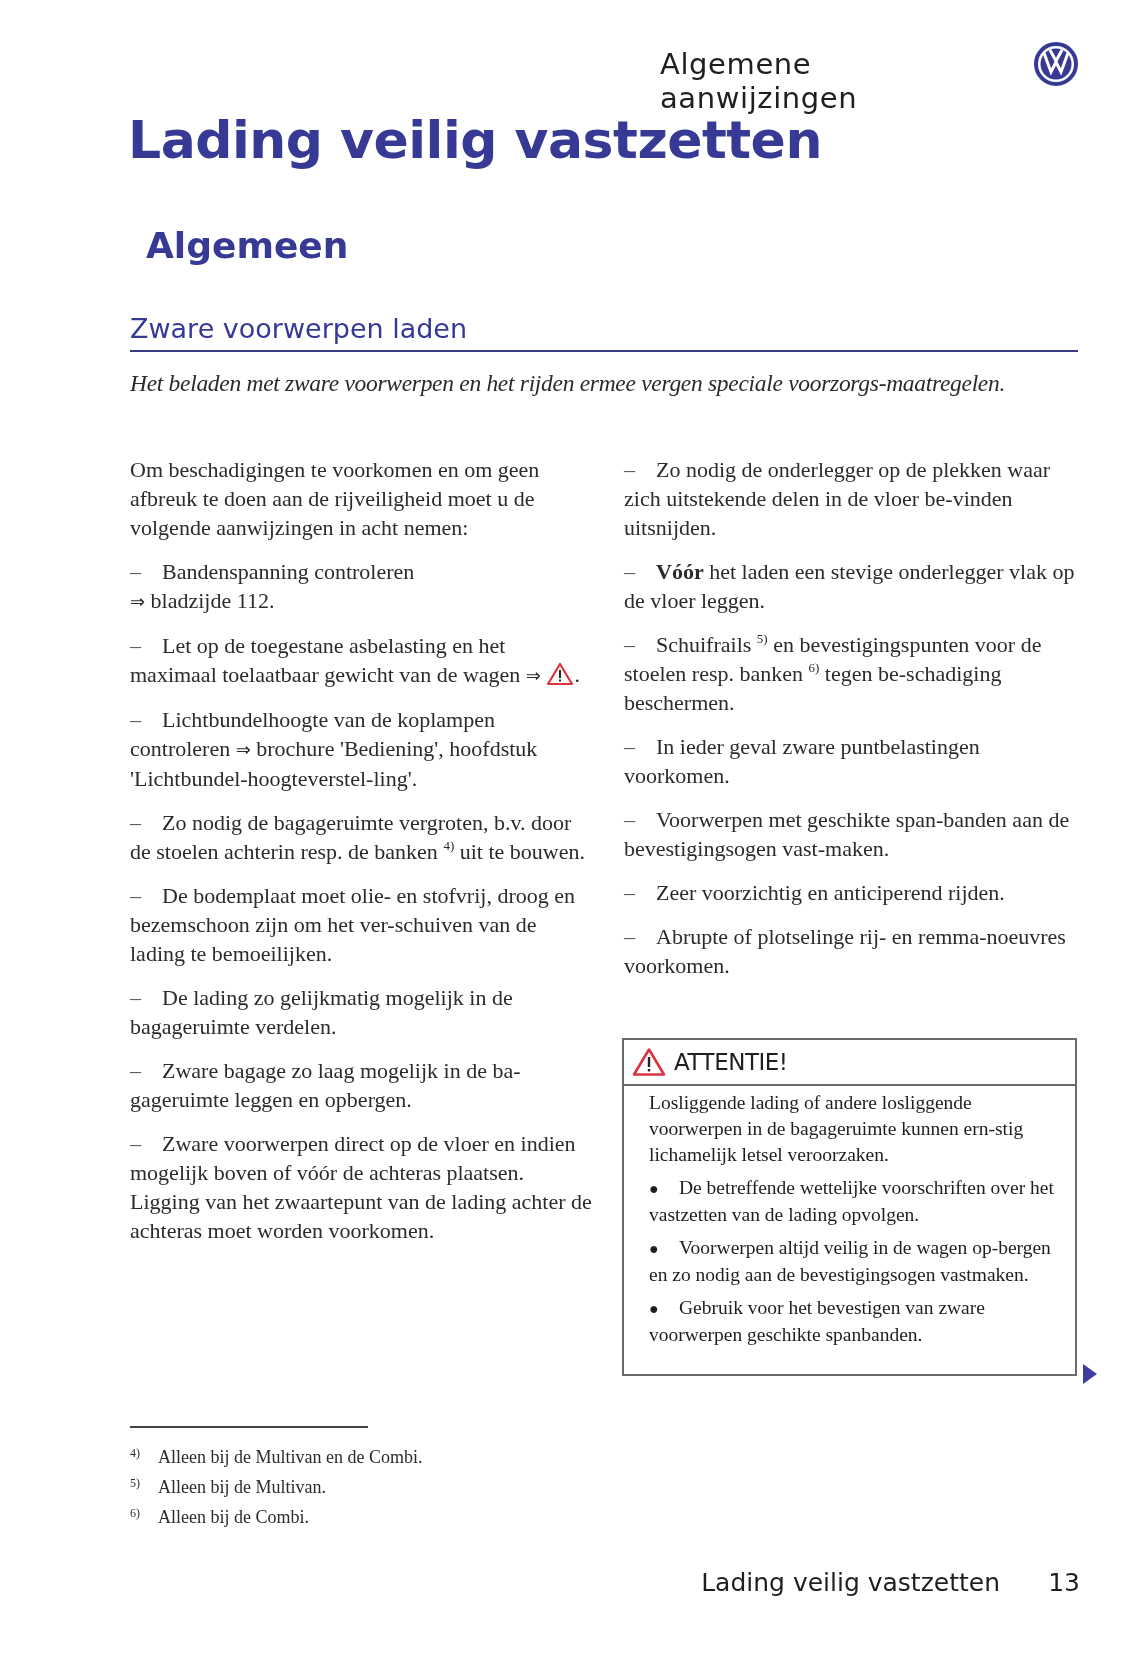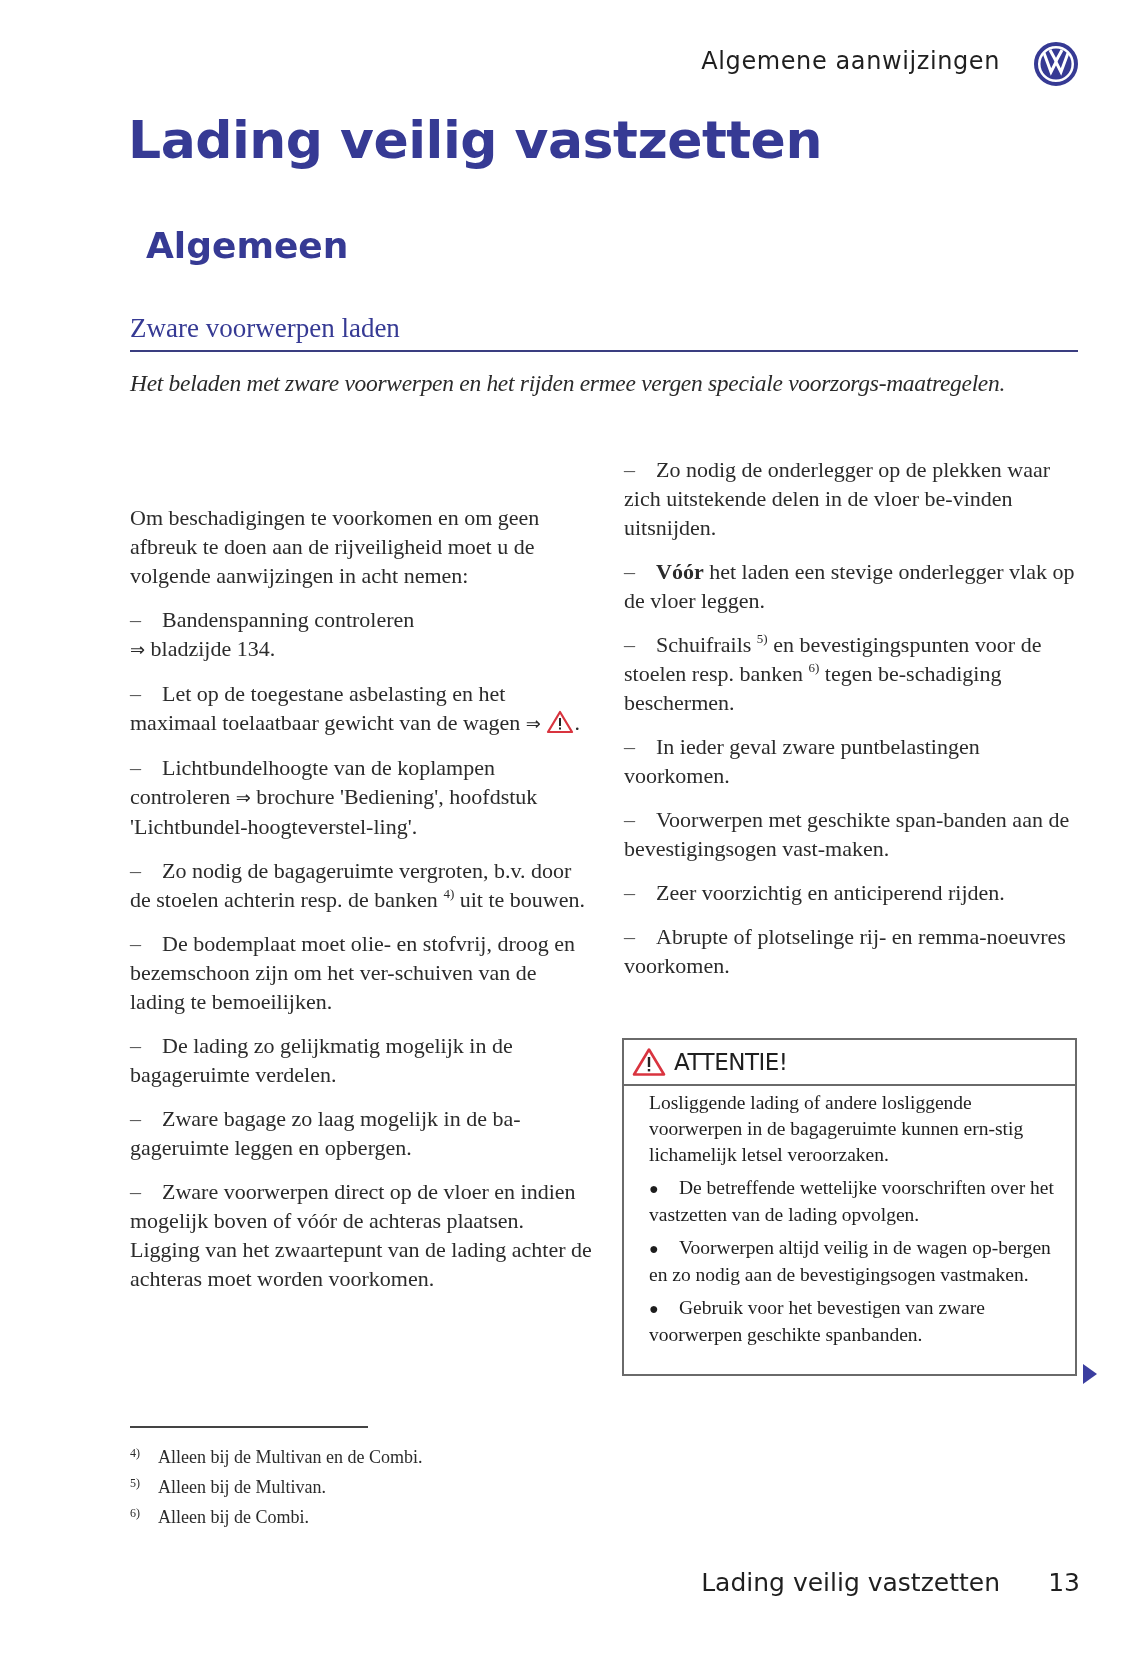--- a/index.html
+++ b/index.html
@@ -1,30 +1,30 @@
 <!DOCTYPE html>
 <html><head>
 <meta charset="utf-8">
 <style>
   html, body { margin: 0; padding: 0; background: #ffffff; }
   body { width: 1142px; height: 1654px; position: relative; overflow: hidden;
          font-family: "Liberation Serif", "DejaVu Serif", serif; color: #2a2a2a; }
   .sans { font-family: "DejaVu Sans", "Liberation Sans", sans-serif; }
-  .running-head { position: absolute; left: 660px; top: 47px; width: 340px; text-align: right;
-                  font-size: 24px; color: #1f1f1f; letter-spacing: 0.6px; }
+  .running-head { position: absolute; left: 660px; top: 47px; width: 340px; 
+                  font-size: 29px; color: #1f1f1f; letter-spacing: 0.6px; }
   .vw-logo { position: absolute; left: 1034px; top: 42px; width: 44px; height: 44px; }
   .title { position: absolute; left: 128px; top: 110px; margin: 0; font-size: 52px; font-weight: bold;
            color: #363a94; letter-spacing: -0.5px; }
   .h2 { position: absolute; left: 146px; top: 225px; margin: 0; font-size: 36px; font-weight: bold; color: #363a94; }
-  .h3 { position: absolute; left: 130px; top: 313px; margin: 0; font-size: 27px; font-weight: normal; color: #363a94; font-family: Liberation Serif, serif; }
+  .h3 { position: absolute; left: 130px; top: 313px; margin: 0; font-size: 27px; font-weight: normal; color: #363a94; }
   .h3-rule { position: absolute; left: 130px; top: 350px; width: 948px; height: 2px; background: #3a3d80; }
   .intro { position: absolute; left: 130px; top: 368px; width: 950px; font-style: italic; font-size: 23.5px;
            line-height: 31px; color: #2a2a2a; margin: 0; letter-spacing: -0.3px; }
   .col { position: absolute; font-size: 22px; line-height: 29px; color: #2b2b2b; }
-  .col-left { left: 130px; top: 455px; width: 462px; margin-top: 48px; }
+  .col-left { left: 130px; top: 455px; width: 462px; }
   .col-right { left: 624px; top: 455px; width: 458px; }
   .col p { margin: 0 0 15px 0; }
   .dash { display: inline-block; width: 32px; color: #555; }
   .arrow { font-family: "DejaVu Sans", sans-serif; font-size: 18px; }
   sup { font-size: 13px; line-height: 0; vertical-align: 9px; }
   .warn-inline { display: inline-block; vertical-align: -4px; width: 28px; height: 24px; }
   .warning-box { position: absolute; left: 622px; top: 1038px; width: 455px; height: 338px;
                  border: 2px solid #6a6a6a; box-sizing: border-box; }
   .warning-head { height: 44px; border-bottom: 2px solid #6a6a6a; display: flex; align-items: center; padding-left: 8px; }
   .warning-head svg { width: 34px; height: 30px; margin-right: 8px; }
@@ -58,21 +58,21 @@
 <div class="h3-rule"></div>
 
 <p class="intro">Het beladen met zware voorwerpen en het rijden ermee vergen speciale voorzorgs-maatregelen.</p>
 
 <div class="col col-left">
   <p>Om beschadigingen te voorkomen en om geen afbreuk te doen aan de rijveiligheid moet u de volgende aanwijzingen in acht nemen:</p>
 
   <p>
     <span class="dash">–</span><span>Bandenspanning controleren</span><br>
     <span class="arrow">⇒</span>
-    <span>bladzijde 134.</span>
+    <span>bladzijde 112.</span>
   </p>
 
   <p>
     <span class="dash">–</span><span>Let op de toegestane asbelasting en het maximaal toelaatbaar gewicht van de wagen</span>
     <span class="arrow">⇒</span>
     <svg class="warn-inline" viewBox="0 0 28 24">
       <path d="M14 2 L26 22 L2 22 Z" fill="none" stroke="#d9343f" stroke-width="2.2" stroke-linejoin="round"></path>
       <rect x="13" y="8" width="2" height="8" fill="#222"></rect>
       <rect x="13" y="17.5" width="2" height="2" fill="#222"></rect>
     </svg><span>.</span>

